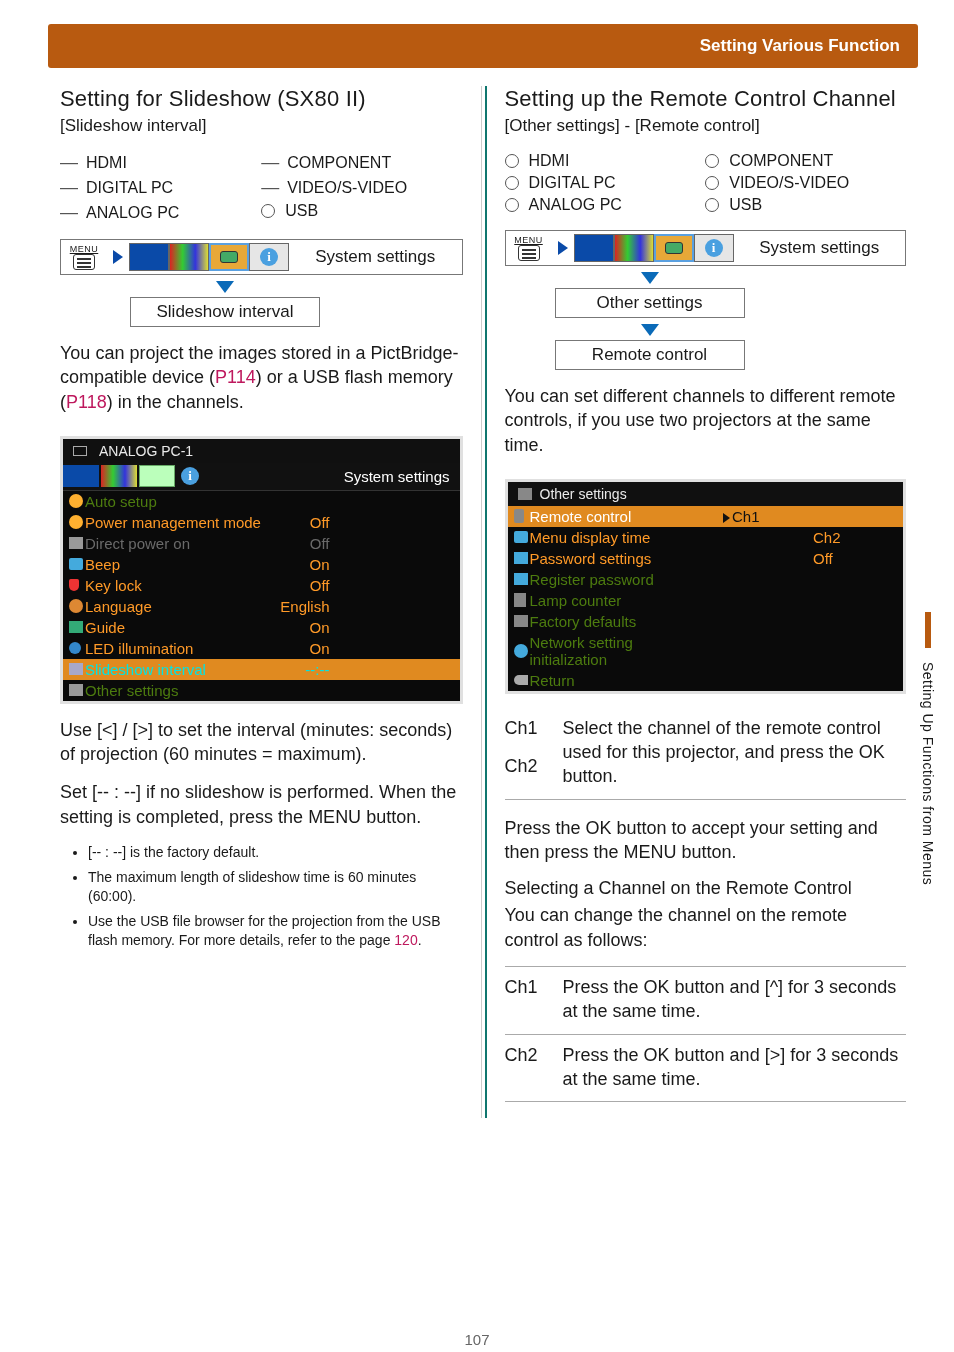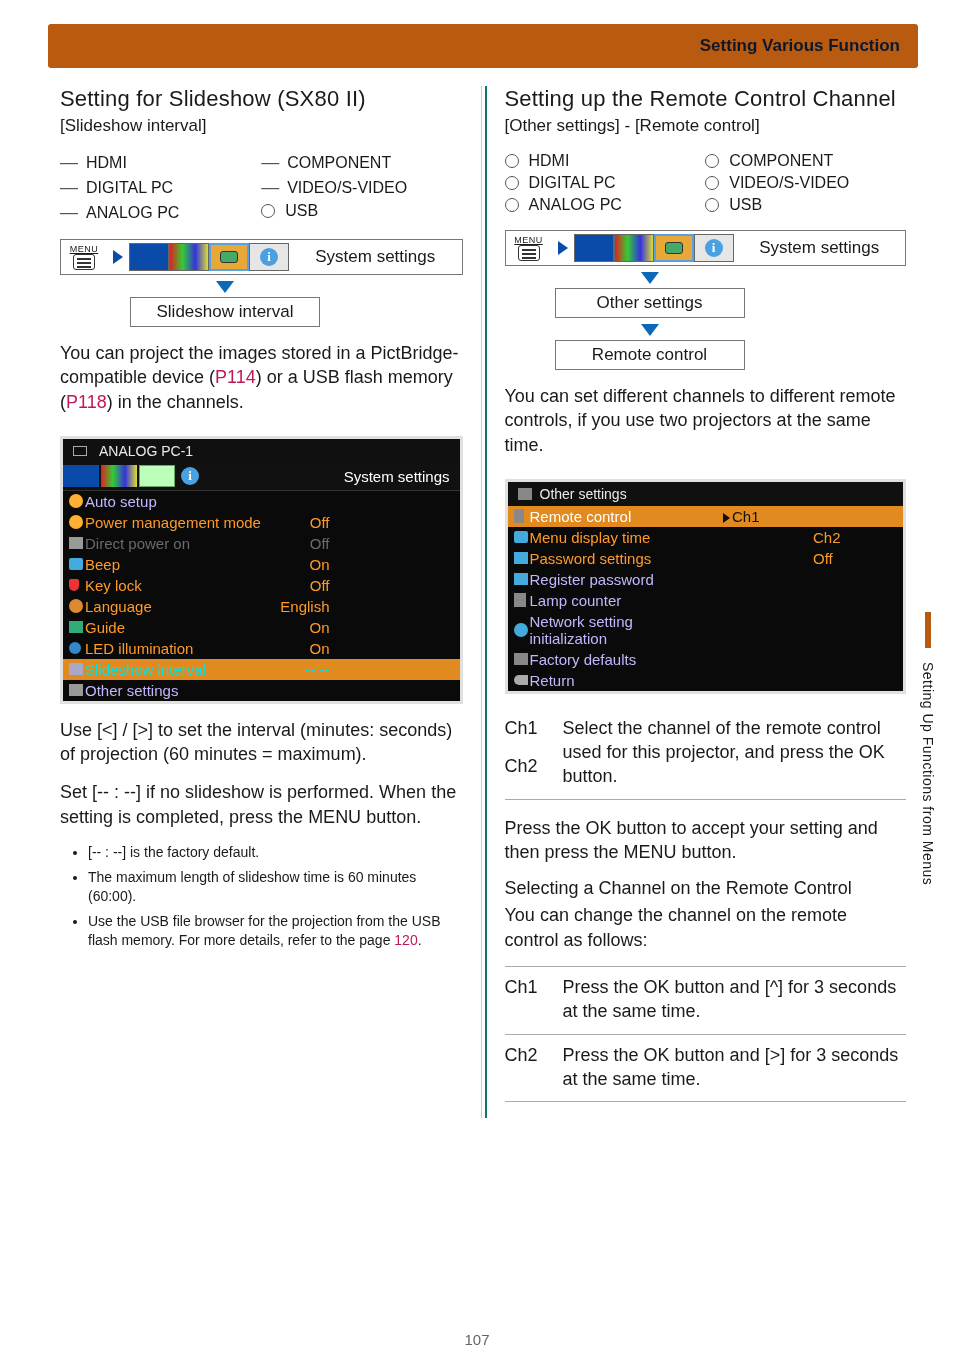--- a/index.html
+++ b/index.html
@@ -1,18 +1,18 @@
 <!DOCTYPE html>
 <html><head>
 <meta charset="utf-8">
 <style>
   * { box-sizing: border-box; margin: 0; padding: 0; }
   body { font-family: Helvetica, Arial, sans-serif; background:#fff; color:#1a1a1a; width:954px; }
   .page { position:relative; width:954px; height:1352px; }
-  .header-band { background:#b85a10; height:44px; margin:24px 36px 0 48px; border-radius:3px; color:#0f172a; display:flex; align-items:center; justify-content:flex-end; padding:0 18px; font-weight:600; font-size:17px; }
+  .header-band { background:#b85a10; height:44px; margin:24px 36px 0 48px; border-radius:3px; color:#ffffff; display:flex; align-items:center; justify-content:flex-end; padding:0 18px; font-weight:600; font-size:17px; }
   .columns { display:flex; gap:3px; padding:18px 48px 0 60px; }
   .col { width:50%; padding-right:18px; }
   .col.right { padding-left:18px; padding-right:0; border-left:2px solid #0f766e; }
   .divider-left { border-right:1px solid #ccc; }
   .h2 { font-size:22px; font-weight:400; margin-bottom:4px; letter-spacing:0.2px; }
   .sub { font-size:17px; margin-bottom:14px; }
   .inputs { display:flex; flex-wrap:wrap; gap:6px 8px; margin-bottom:14px; }
   .inp-col { width:48%; }
   .inp-row { display:flex; align-items:center; gap:10px; font-size:16px; padding:2px 0; }
   .dash { width:16px; text-align:center; color:#555; font-weight:300; font-size:18px; }
@@ -44,21 +44,21 @@
   .ms-tabs .mt { width:36px; height:22px; margin-right:2px; }
   .mt1 { background:#0a4aa8; }
   .mt2 { background:linear-gradient(90deg,#d22,#3c3,#33d,#dd3); }
   .mt3 { background:#bfb; border:1px solid #6a6; }
   .ms-tabs .info-i { margin-left:4px; }
   .ms-tabs .spacer { flex:1; }
   .ms-tabs .title { color:#fff; font-size:15px; padding-right:10px; }
   .ms-row { display:flex; padding:2px 10px 2px 22px; align-items:center; gap:10px; font-size:15px; color:#ff9a28; position:relative; }
   .ms-row .ico { width:16px; height:14px; display:inline-block; position:absolute; left:6px; }
   .ms-row .val { margin-left:auto; padding-right:120px; color:#ff9a28; }
-  .ms-row.white, .ms-row.white .val { color:#c4b5fd;align-items:center; }
+  .ms-row.white, .ms-row.white .val { color:#4d7c0f;align-items:center; }
   .ms-row.dim, .ms-row.dim .val { color:#6a6a6a; }
   .ms-row.sel { background:#e08a20; color:#00e4e4; }
   .ms-row.sel .val { color:#00e4e4; }
   .ms2 .ms-row.sel { color:#fff; }
   .ms2 .ms-row.sel .ch1 { color:#111; }
   .ms2 .chcol { width:80px; text-align:left; }
   ul.bul { list-style:disc; padding-left:28px; font-size:14px; line-height:1.35; }
   ul.bul li { margin-bottom:6px; }
   .ch-table { font-size:18px; line-height:1.35; border-collapse:collapse; width:100%; margin:8px 0 16px 0; }
   .ch-table td { padding:8px 6px 10px 0; vertical-align:top; }
@@ -337,28 +337,28 @@
               <span class="chcol ch1" style="margin-left:auto"></span>
               <span class="chcol"></span>
             </div>
             <div class="ms-row white">
               <span class="ico lamp"></span>
               <span>Lamp counter</span>
               <span class="chcol ch1" style="margin-left:auto"></span>
               <span class="chcol"></span>
             </div>
             <div class="ms-row white">
+              <span class="ico fd"></span>
+              <span>Factory defaults</span>
+              <span class="chcol ch1" style="margin-left:auto"></span>
+              <span class="chcol"></span>
+            </div>
+            <div class="ms-row white">
               <span class="ico net"></span>
               <span>Network setting initialization</span>
-              <span class="chcol ch1" style="margin-left:auto"></span>
-              <span class="chcol"></span>
-            </div>
-            <div class="ms-row white">
-              <span class="ico fd"></span>
-              <span>Factory defaults</span>
               <span class="chcol ch1" style="margin-left:auto"></span>
               <span class="chcol"></span>
             </div>
             <div class="ms-row white">
               <span class="ico ret"></span>
               <span>Return</span>
               <span class="chcol ch1" style="margin-left:auto"></span>
               <span class="chcol"></span>
             </div>
           </div>

